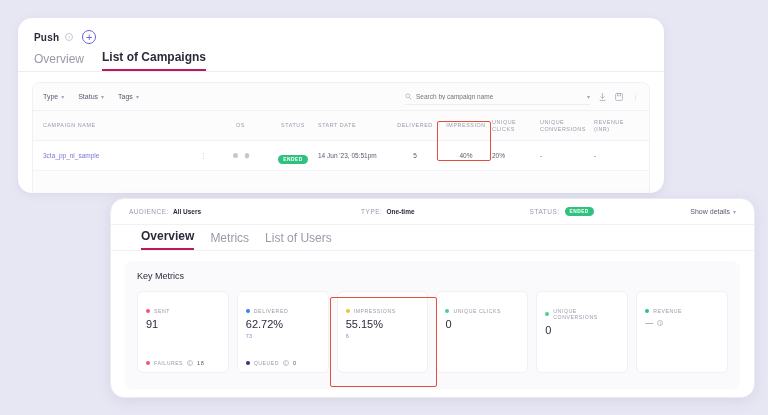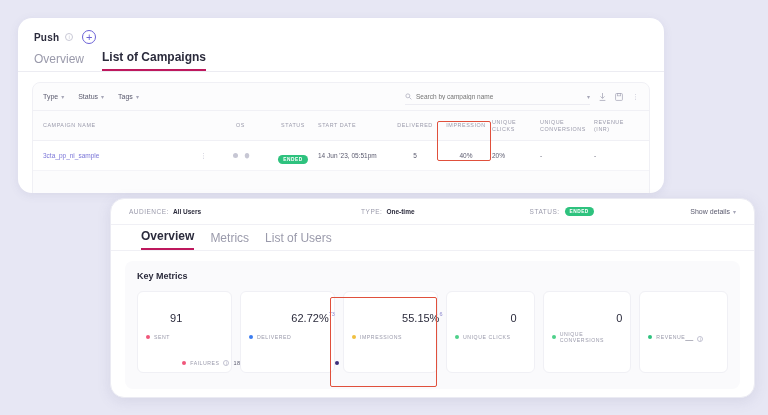--- a/index.html
+++ b/index.html
@@ -147,29 +147,29 @@
   }
   .tabs-row2 {
     display: flex; align-items: flex-end; gap: 16px;
     height: 26px; padding: 0 0 0 30px;
     border-bottom: 1px solid #f0f0f5;
   }
   .metrics-area {
     margin: 10px 14px; background: #fafafc;
     border-radius: 8px; height: 128px; padding: 10px 12px;
   }
-  .km-title { font-size: 9px; font-weight: bold; color: #2b2b3c; }
+  .km-title { font-size: 9px; font-weight: normal; color: #2b2b3c; }
   .cards {
     display: flex; gap: 8px; margin-top: 10px;
   }
   .card {
     background: #fff; border: 1px solid #f0f0f5;
     border-radius: 6px; width: 95px; height: 82px;
     padding: 16px 8px 6px 8px;
-    display: flex; 
+    display: flex; flex-direction: column;
   }
   .card-label {
     display: flex; align-items: center; gap: 4px;
     font-size: 5.2px; color: #9a9aab; letter-spacing: .55px;
   }
   .dot { width: 4px; height: 4px; border-radius: 50%; flex: none; }
   .card-value { font-size: 11px; color: #2b2b3c; margin-top: 4px; }
   .card-sub { font-size: 5.5px; color: #8f8ad0; margin-top: 3px; }
   .card-foot {
     margin-top: auto; display: flex; align-items: center; gap: 4px;

